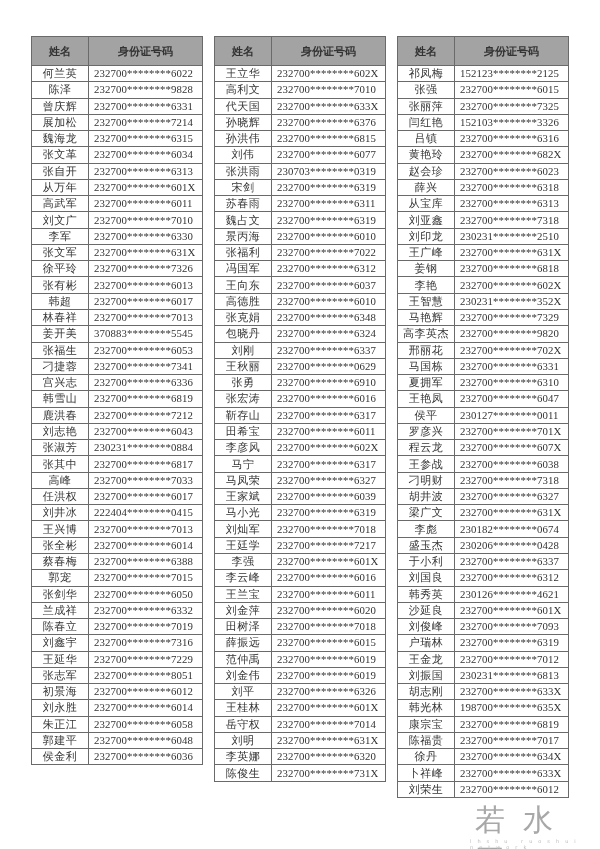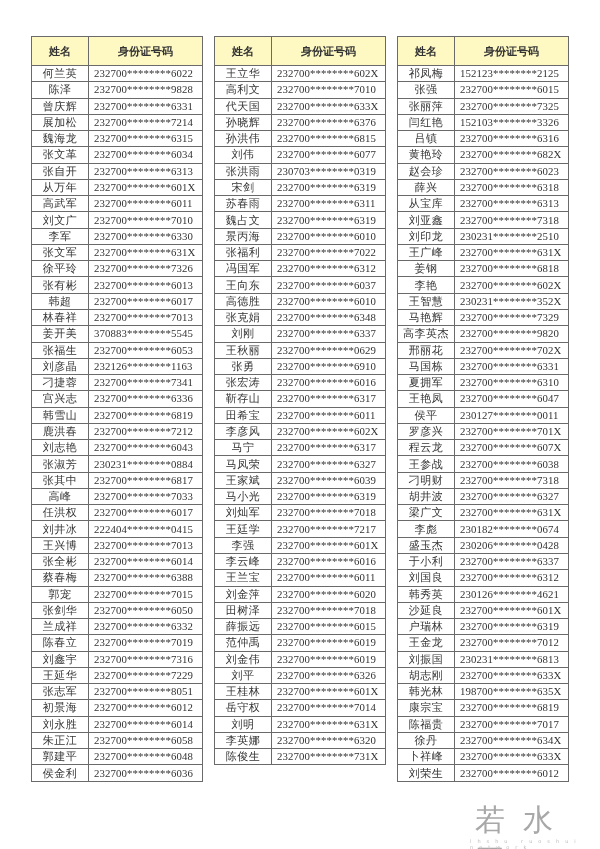--- a/index.html
+++ b/index.html
@@ -8,21 +8,21 @@
     font-family: "DejaVu Serif", "Liberation Serif", serif;
   }
   .tbl {
     position:absolute; top:36px; border-collapse:collapse; table-layout:fixed;
     border:1px solid #555;
   }
   .tbl th, .tbl td {
     border:1px solid #6a6a6a; padding:0; text-align:center; overflow:hidden; white-space:nowrap;
   }
   .tbl th {
-    background:#fef9c3; height:28px; font-size:11px; font-weight:bold; color:#333;
+    background:#a3a3a3; height:28px; font-size:11px; font-weight:bold; color:#333;
   }
   .tbl td { height:15.27px; line-height:15px; font-size:10.5px; color:#333; }
   .tbl td.nm { font-size:11px; letter-spacing:0.5px; }
   .tbl td.id { font-family:"Liberation Serif","DejaVu Serif",serif; font-size:10.8px; text-align:left; padding-left:5px; letter-spacing:0.1px; }
   .c1 { width:57px; } .c2 { width:114px; }
   #t1 { left:31px; } #t2 { left:214px; } #t3 { left:397px; }
   .wm {
     position:absolute; left:475px; top:800px; font-family:"DejaVu Sans","Liberation Sans",sans-serif;
     font-size:30px; color:#a8a8a8; letter-spacing:18px; font-weight:normal;
   }
@@ -112,24 +112,20 @@
       </tr>
       <tr>
         <td class="nm">姜开美</td>
         <td class="id">370883********5545</td>
       </tr>
       <tr>
         <td class="nm">张福生</td>
         <td class="id">232700********6053</td>
       </tr>
       <tr>
-        <td class="nm">刘彦晶</td>
-        <td class="id">232126********1163</td>
-      </tr>
-      <tr>
         <td class="nm">刁捷蓉</td>
         <td class="id">232700********7341</td>
       </tr>
       <tr>
         <td class="nm">宫兴志</td>
         <td class="id">232700********6336</td>
       </tr>
       <tr>
         <td class="nm">韩雪山</td>
         <td class="id">232700********6819</td>
@@ -295,20 +291,24 @@
       </tr>
       <tr>
         <td class="nm">高德胜</td>
         <td class="id">232700********6010</td>
       </tr>
       <tr>
         <td class="nm">张克娟</td>
         <td class="id">232700********6348</td>
       </tr>
       <tr>
+        <td class="nm">包晓丹</td>
+        <td class="id">232700********6324</td>
+      </tr>
+      <tr>
         <td class="nm">刘刚</td>
         <td class="id">232700********6337</td>
       </tr>
       <tr>
         <td class="nm">王秋丽</td>
         <td class="id">232700********0629</td>
       </tr>
       <tr>
         <td class="nm">张勇</td>
         <td class="id">232700********6910</td>
@@ -554,20 +554,24 @@
       </tr>
       <tr>
         <td class="nm">韩秀英</td>
         <td class="id">230126********4621</td>
       </tr>
       <tr>
         <td class="nm">沙延良</td>
         <td class="id">232700********601X</td>
       </tr>
       <tr>
+        <td class="nm">刘俊峰</td>
+        <td class="id">232700********7093</td>
+      </tr>
+      <tr>
         <td class="nm">户瑞林</td>
         <td class="id">232700********6319</td>
       </tr>
       <tr>
         <td class="nm">王金龙</td>
         <td class="id">232700********7012</td>
       </tr>
       <tr>
         <td class="nm">刘振国</td>
         <td class="id">230231********6813</td>

